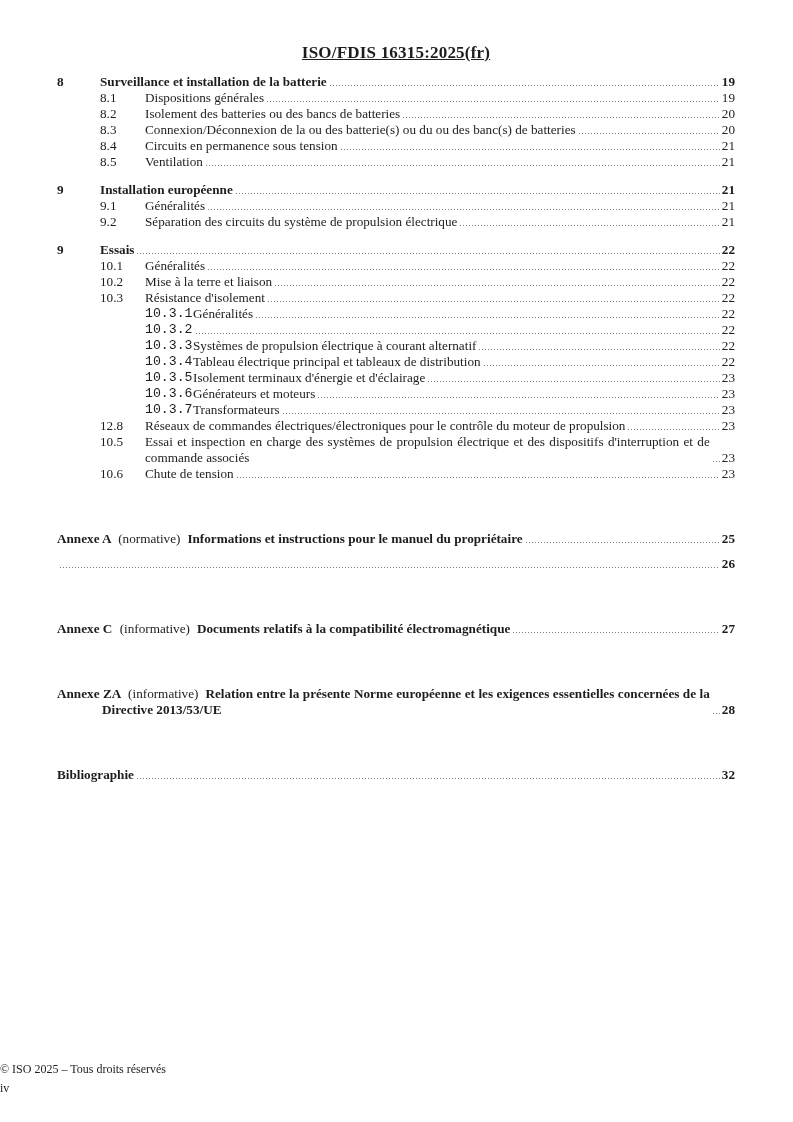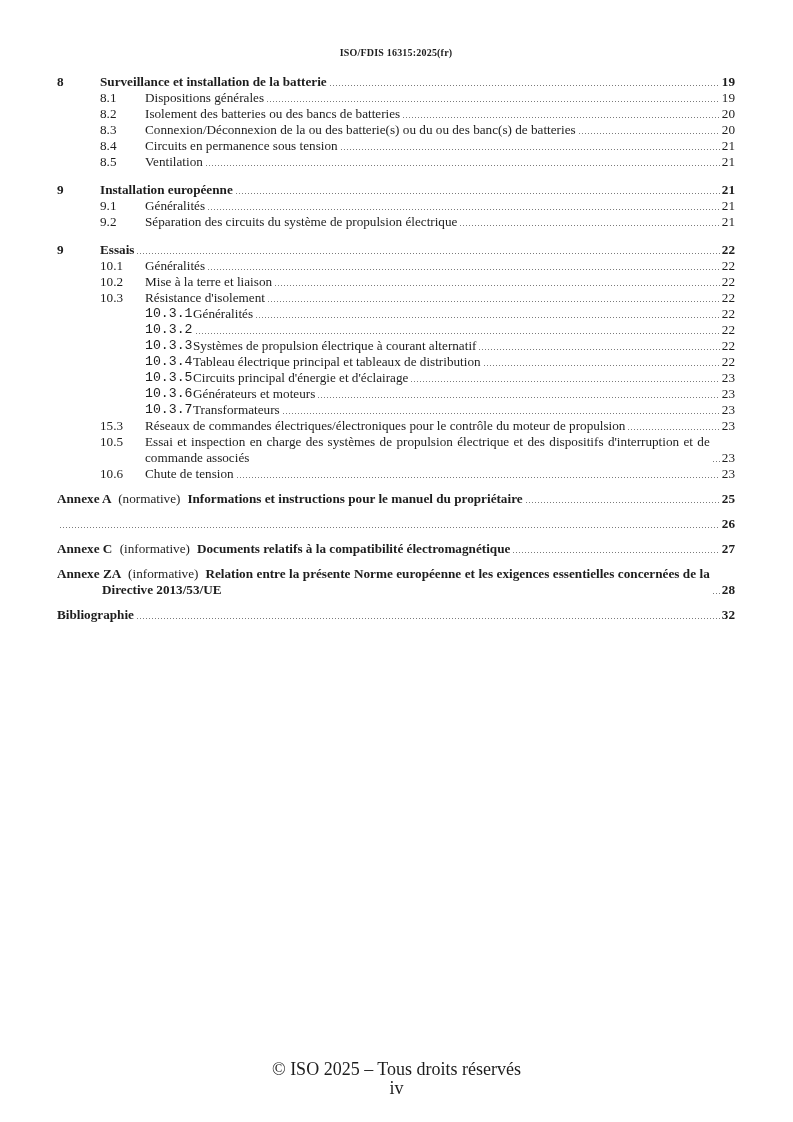--- a/index.html
+++ b/index.html
@@ -12,24 +12,25 @@
   }
   .page {
     position: relative;
     width: 793px; height: 1122px;
     padding: 44px 58px 0 57px;
     background: #ffffff;
   }
   .page-header {
     text-align: center;
     font-weight: bold;
-    font-size: 10px;
+    font-size: 17px;
     line-height: 18px;
     margin-bottom: 12px;
     letter-spacing: 0.2px;
+    text-decoration: underline;
   }
   .toc { width: 100%; }
   .toc-entry {
     display: flex;
     align-items: stretch;
     font-size: 13.2px;
     line-height: 16px;
   }
   .toc-entry .num { flex: 0 0 auto; }
   .toc-entry .title { text-align: justify; }
@@ -47,27 +48,27 @@
   .level-1 .num { width: 43px; }
   .level-2 { padding-left: 43px; }
   .level-2 .num { width: 45px; }
   .level-3 { padding-left: 88px; }
   .level-3 .num { width: 48px; font-family: Liberation Mono, monospace; }
   .annex, .bib { font-weight: bold; margin-top: 9px; }
   .annex .text, .bib .text {
     text-align: justify;
     padding-left: 45px;
     text-indent: -45px;
+    margin-top: 40px;
   }
   .annex-qualifier { font-weight: normal; margin-left: 4px; margin-right: 7px; }
   .page-footer {
     position: absolute;
     left: 0; right: 0; bottom: 24px;
-    text-align: center;
-    font-size: 18px;
+    font-size: 12px;
     line-height: 19px;
   }
 </style>
 </head>
 <body>
 
 <div class="page">
   <div class="page-header">ISO/FDIS 16315:2025(fr)</div>
 
   <div class="toc" id="toc">
@@ -167,38 +168,38 @@
     <span class="pagenum">22</span>
   </div>
       <div class="toc-entry section level-3">
     <span class="num">10.3.4</span>
     <span class="title">Tableau électrique principal et tableaux de distribution</span>
     <span class="leader"></span>
     <span class="pagenum">22</span>
   </div>
       <div class="toc-entry section level-3">
     <span class="num">10.3.5</span>
-    <span class="title">Circuits principal d'énergie et d'éclairage</span>
+    <span class="title">Isolement terminaux d'énergie et d'éclairage</span>
     <span class="leader"></span>
     <span class="pagenum">23</span>
   </div>
       <div class="toc-entry section level-3">
     <span class="num">10.3.6</span>
     <span class="title">Générateurs et moteurs</span>
     <span class="leader"></span>
     <span class="pagenum">23</span>
   </div>
       <div class="toc-entry section level-3">
     <span class="num">10.3.7</span>
     <span class="title">Transformateurs</span>
     <span class="leader"></span>
     <span class="pagenum">23</span>
   </div>
       <div class="toc-entry section level-2">
-    <span class="num">15.3</span>
+    <span class="num">12.8</span>
     <span class="title">Réseaux de commandes électriques/électroniques pour le contrôle du moteur de propulsion</span>
     <span class="leader"></span>
     <span class="pagenum">23</span>
   </div>
       <div class="toc-entry section level-2">
     <span class="num">10.5</span>
     <span class="title">Essai et inspection en charge des systèmes de propulsion électrique et des dispositifs d'interruption et de commande associés</span>
     <span class="leader"></span>
     <span class="pagenum">23</span>
   </div>

